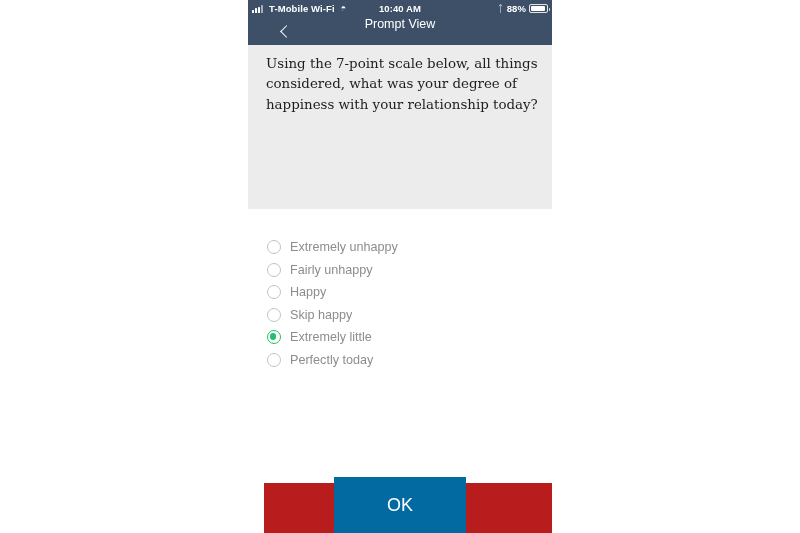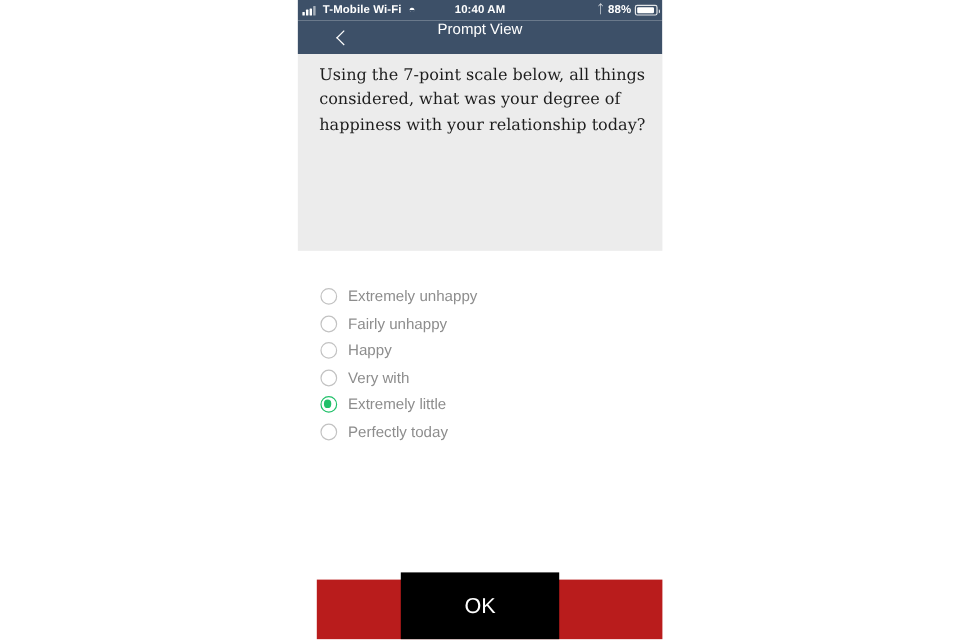--- a/index.html
+++ b/index.html
@@ -248,21 +248,21 @@
     color: #ffffff;
     font-size: 13px;
     cursor: pointer;
   }
   .ok-button {
     position: absolute;
     left: 86px;
     top: 477px;
     width: 132px;
     height: 56px;
-    background: #000000;
+    background: #0369a1;
     display: flex;
     align-items: center;
     justify-content: center;
     color: #ffffff;
     font-size: 18px;
     cursor: pointer;
   }
 </style>
 </head>
 <body>
@@ -314,21 +314,21 @@
       <div class="option-row">
         <span class="radio"></span>
         <span class="option-label">Fairly unhappy</span>
       </div>
       <div class="option-row">
         <span class="radio"></span>
         <span class="option-label">Happy</span>
       </div>
       <div class="option-row">
         <span class="radio"></span>
-        <span class="option-label">Very with</span>
+        <span class="option-label">Skip happy</span>
       </div>
       <div class="option-row selected">
         <span class="radio"></span>
         <span class="option-label">Extremely little</span>
       </div>
       <div class="option-row">
         <span class="radio"></span>
         <span class="option-label">Perfectly today</span>
       </div>
     </div>

